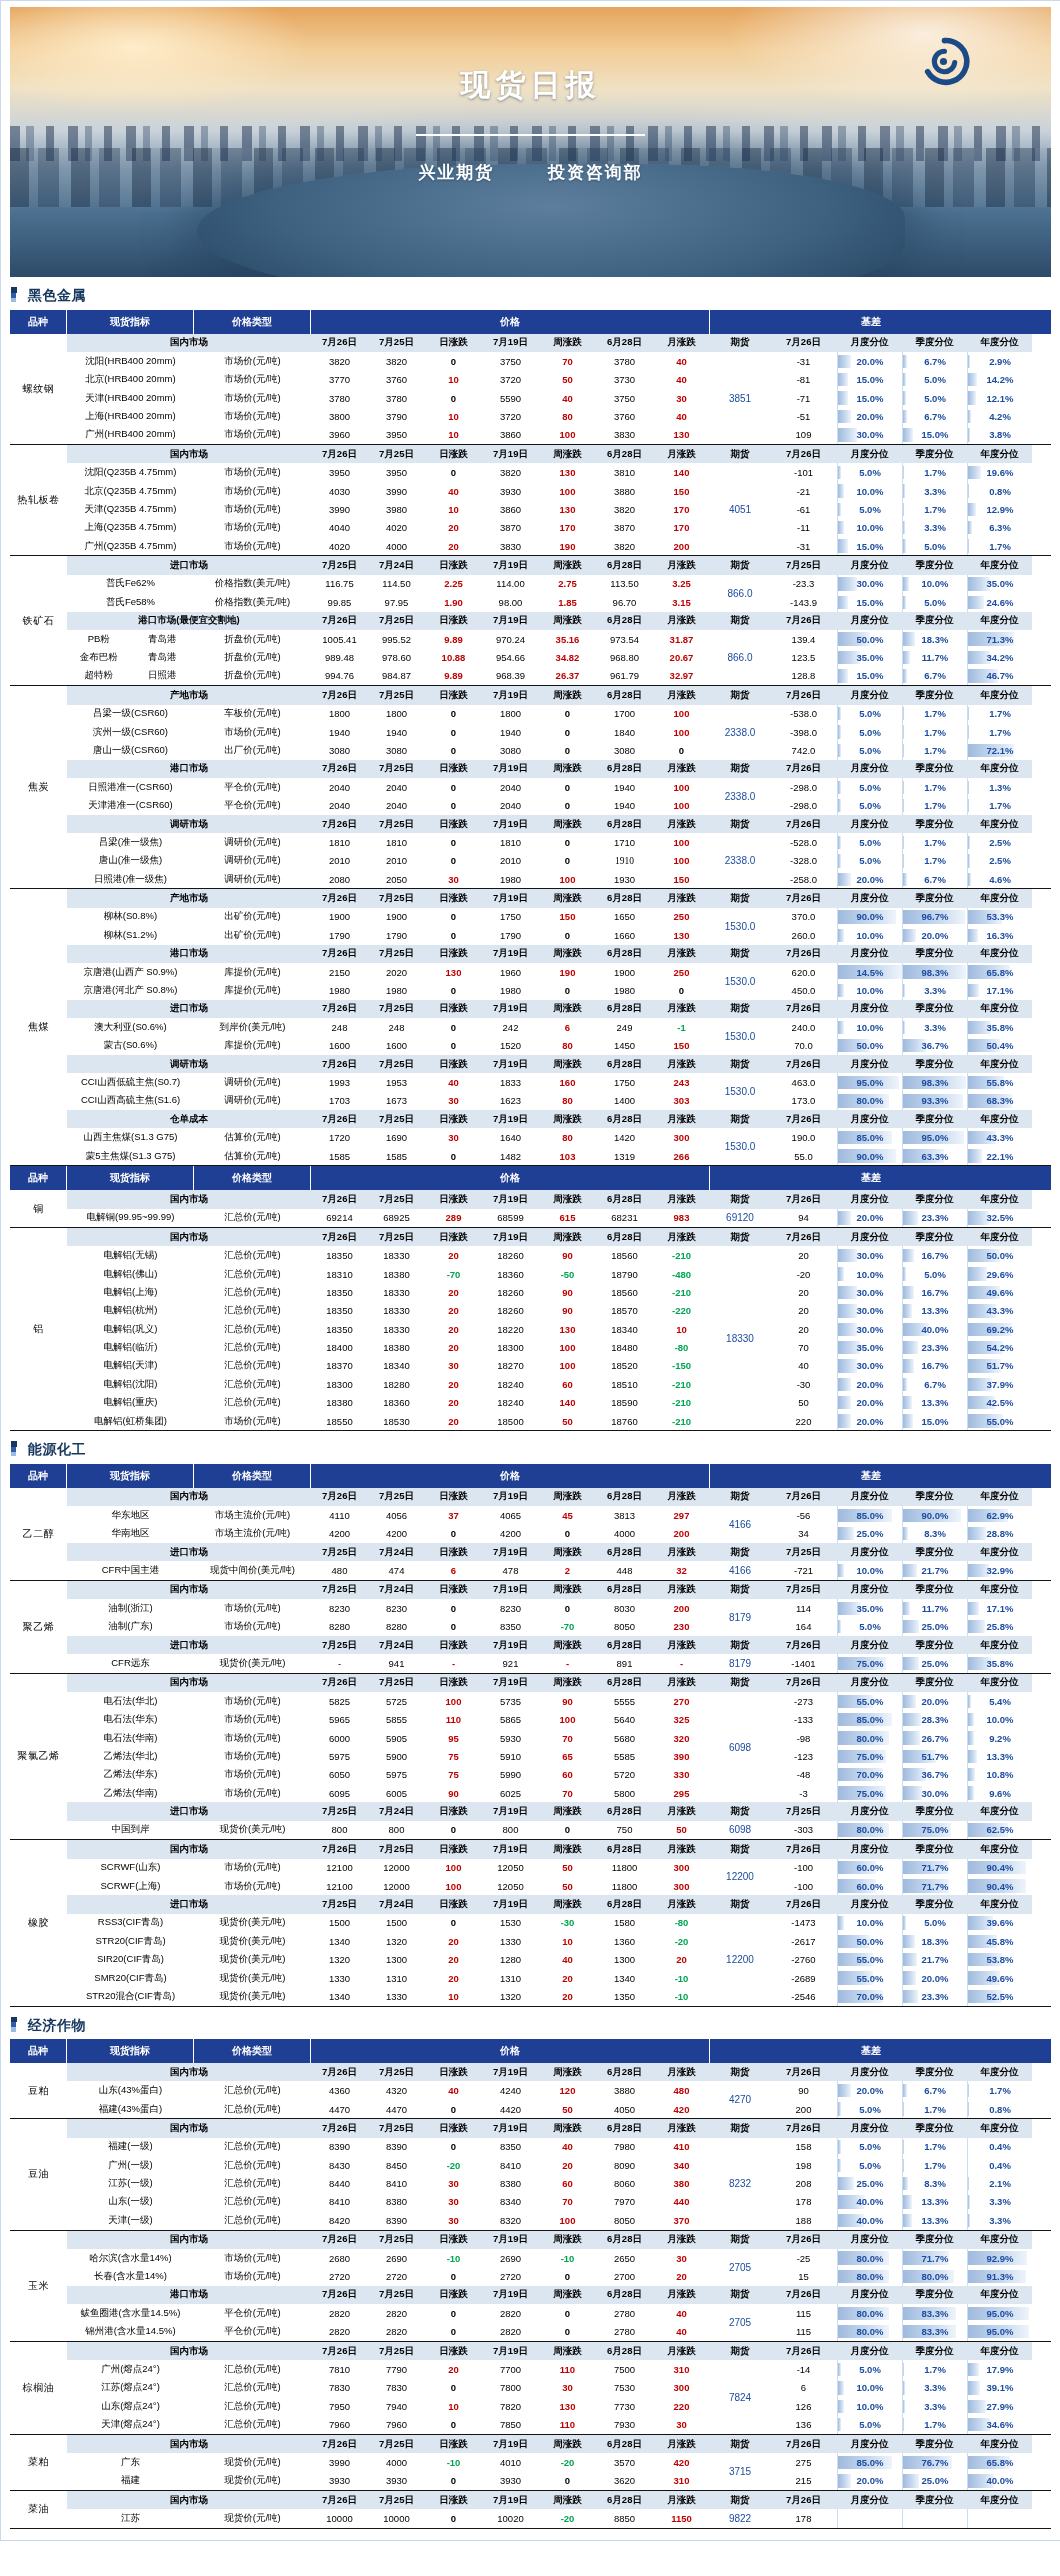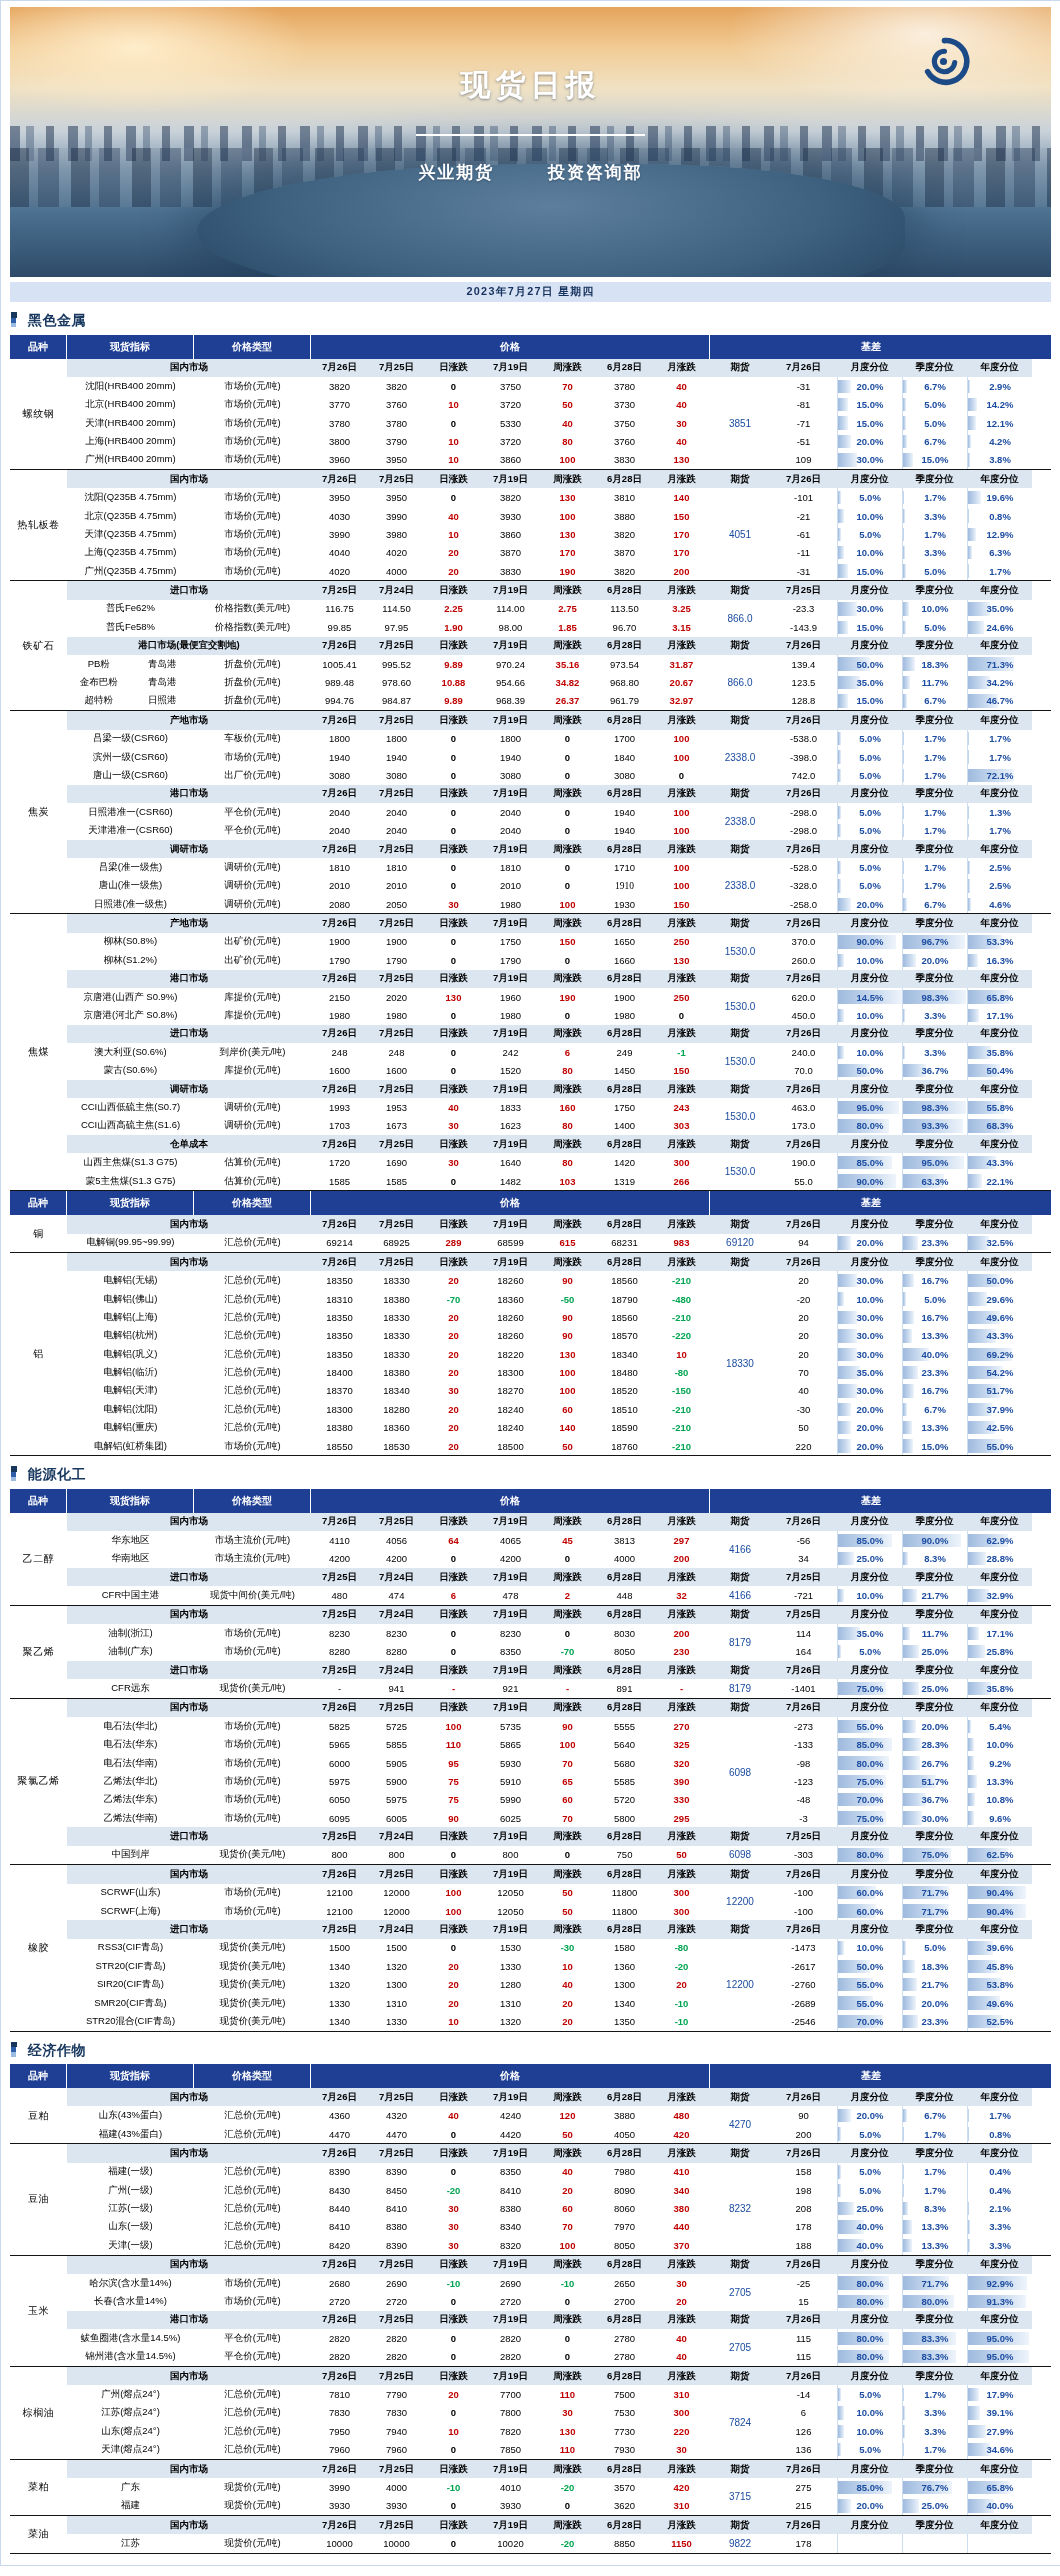--- a/index.html
+++ b/index.html
@@ -76,21 +76,20 @@
     </svg>
     <div class="banner-overlay">
       <div class="banner-title">现货日报</div>
       <div class="banner-line"></div>
       <div class="banner-sub">
         <span>兴业期货</span>
         <span>投资咨询部</span>
       </div>
     </div>
   </div>
-  <div class="date-bar">2023年7月27日  星期四</div>
   <div id="sections">
       <div class="section">
         <div class="sec-title">
           <div class="sq-icon">
             <div class="s1"></div>
             <div class="s2"></div>
             <div class="s3"></div>
           </div>
           <div class="sec-name">黑色金属</div>
         </div>
@@ -162,21 +161,21 @@
                 </div>
                 <div class="pct" style="grid-area: 3 / 14;">
                   <i class="bar" style="width: 14.2%;"></i>
                   <em>14.2%</em>
                 </div>
                 <div style="grid-area: 4 / 1;">天津(HRB400 20mm)</div>
                 <div style="grid-area: 4 / 2;">市场价(元/吨)</div>
                 <div style="grid-area: 4 / 3;">3780</div>
                 <div style="grid-area: 4 / 4;">3780</div>
                 <div class="chg zero" style="grid-area: 4 / 5;">0</div>
-                <div style="grid-area: 4 / 6;">5330</div>
+                <div style="grid-area: 4 / 6;">5590</div>
                 <div class="chg pos" style="grid-area: 4 / 7;">40</div>
                 <div style="grid-area: 4 / 8;">3750</div>
                 <div class="chg pos" style="grid-area: 4 / 9;">30</div>
                 <div style="grid-area: 4 / 11;">-71</div>
                 <div class="pct" style="grid-area: 4 / 12;">
                   <i class="bar" style="width: 15%;"></i>
                   <em>15.0%</em>
                 </div>
                 <div class="pct" style="grid-area: 4 / 13;">
                   <i class="bar" style="width: 5%;"></i>
@@ -1389,21 +1388,21 @@
                 <div class="sub" style="grid-area: 1 / 10;">期货</div>
                 <div class="sub" style="grid-area: 1 / 11;">7月26日</div>
                 <div class="sub" style="grid-area: 1 / 12;">月度分位</div>
                 <div class="sub" style="grid-area: 1 / 13;">季度分位</div>
                 <div class="sub" style="grid-area: 1 / 14;">年度分位</div>
                 <div class="fut" style="grid-area: 2 / 10 / span 2;">4166</div>
                 <div style="grid-area: 2 / 1;">华东地区</div>
                 <div style="grid-area: 2 / 2;">市场主流价(元/吨)</div>
                 <div style="grid-area: 2 / 3;">4110</div>
                 <div style="grid-area: 2 / 4;">4056</div>
-                <div class="chg pos" style="grid-area: 2 / 5;">64</div>
+                <div class="chg pos" style="grid-area: 2 / 5;">37</div>
                 <div style="grid-area: 2 / 6;">4065</div>
                 <div class="chg pos" style="grid-area: 2 / 7;">45</div>
                 <div style="grid-area: 2 / 8;">3813</div>
                 <div class="chg pos" style="grid-area: 2 / 9;">297</div>
                 <div style="grid-area: 2 / 11;">-56</div>
                 <div class="pct" style="grid-area: 2 / 12;">
                   <i class="bar" style="width: 85%;"></i>
                   <em>85.0%</em>
                 </div>
                 <div class="pct" style="grid-area: 2 / 13;">

